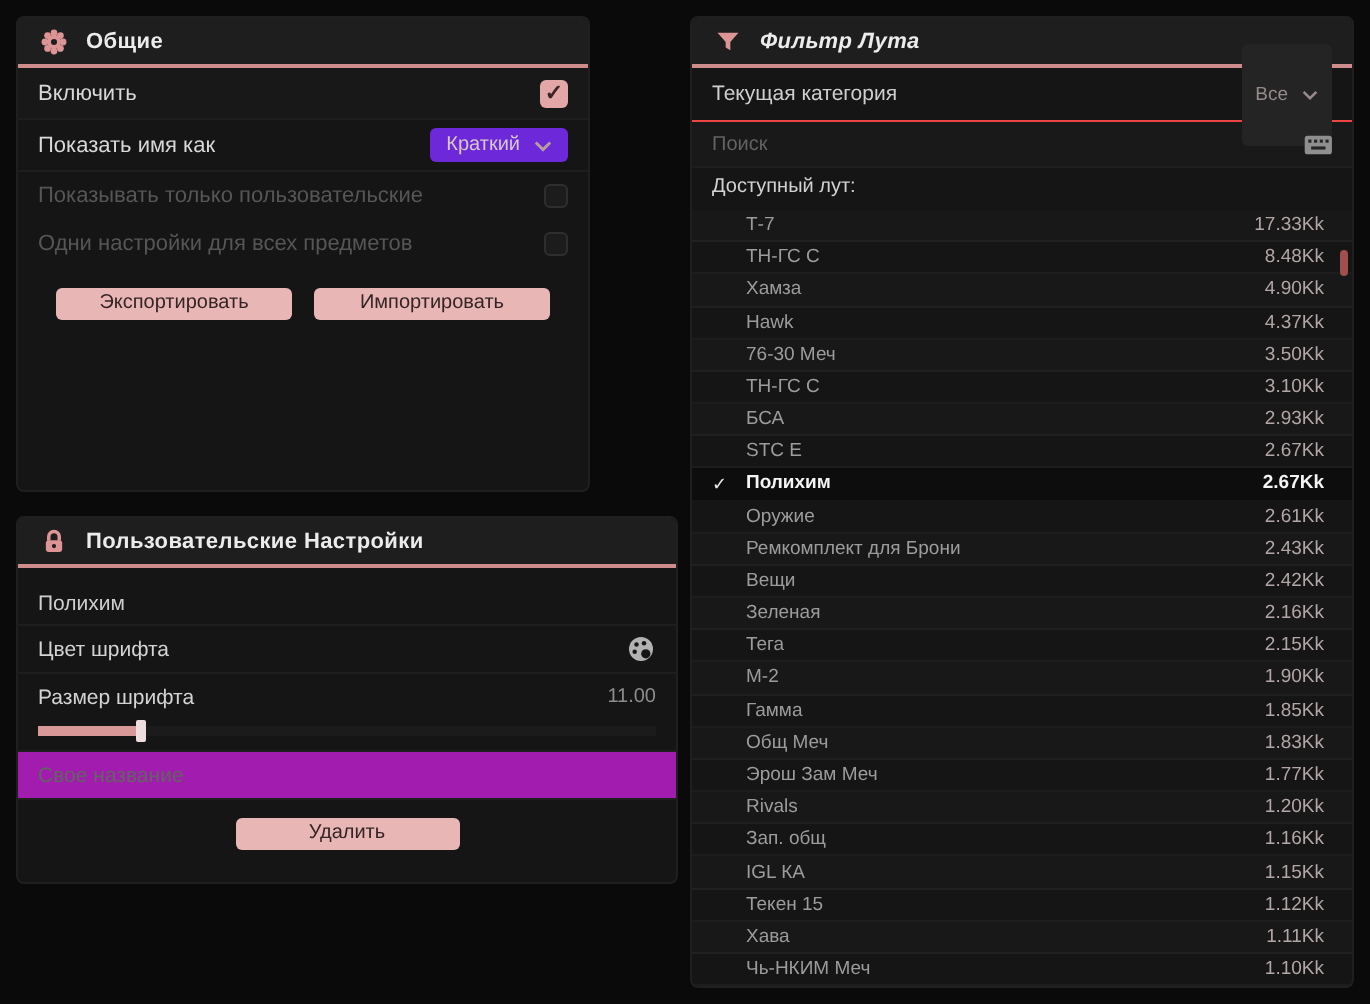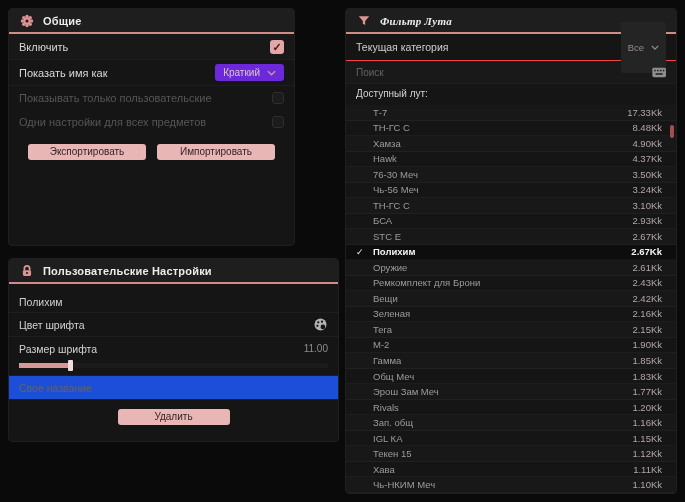--- a/index.html
+++ b/index.html
@@ -11,21 +11,21 @@
   .panel { position:absolute; background:#151515; border-radius:4px; overflow:hidden; border:1px solid #1f1f1f; }
   #panel-general { left:8px;  top:8px;   width:287px; height:238px; }
   #panel-custom  { left:8px;  top:258px; width:331px; height:184px; }
   #panel-filter  { left:345px; top:8px;  width:332px; height:486px; }
 
   .panel-header {
     height:25px; background:#1e1e1e; display:flex; align-items:center; gap:9px;
     padding:0 11px; border-bottom:2px solid #cf8c8c;
   }
   .panel-title { color:#ececec; font-size:11px; font-weight:bold; letter-spacing:.2px; }
-  .panel-title.italic { font-style:italic;font-family:Liberation Serif, serif; }
+  .panel-title.italic { font-style:italic; }
   .hicon { width:14px; height:14px; display:block; flex:0 0 auto; }
 
   
   .g-row {
     display:flex; align-items:center; justify-content:space-between;
     height:26px; padding:0 10px; border-bottom:1px solid #1e1e1e;
   }
   .g-row .lbl { color:#d8d8d8; font-size:11px; }
   .g-row.alt { background:#181818; }
   .g-row.dim  { height:24px; border-bottom:none; }
@@ -58,21 +58,21 @@
   .c-row {
     display:flex; align-items:center; justify-content:space-between;
     height:24px; padding:0 10px; border-top:1px solid #1e1e1e;
   }
   .c-row .lbl { color:#d3d3d3; font-size:10.5px; }
   .c-val { color:#8d8d8d; font-size:10px; }
   .c-slider-block { padding:3px 10px 7px 10px; border-bottom:1px solid #1e1e1e; }
   .slider-track { position:relative; width:100%; height:5px; background:#1b1b1b; border-radius:1px; cursor:pointer; }
   .slider-fill { width:17%; height:100%; background:#d89898; }
   .slider-handle { position:absolute; left:16%; top:-3px; width:5px; height:11px; background:#efdcdc; border-radius:1px; }
-  .c-input-row { height:24px; display:flex; align-items:center; padding:0 10px; border-bottom:1px solid #1e1e1e; background:#1d4ed8; }
+  .c-input-row { height:24px; display:flex; align-items:center; padding:0 10px; border-bottom:1px solid #1e1e1e; background:#a21caf; }
   .text-input {
     width:100%; background:transparent; border:none; outline:none;
     color:#c9c9c9; font-size:10.5px; font-family:"Liberation Sans",sans-serif;
   }
   .text-input::placeholder { color:#636363; }
   .del-row { display:flex; justify-content:center; padding-top:9px; }
   .btn.delete { width:112px; }
 
   
   .f-cat-row {
@@ -260,25 +260,20 @@
           <span class="name">Hawk</span>
           <span class="value">4.37Kk</span>
         </div>
         <div class="loot-row">
           <span class="check-cell"></span>
           <span class="name">76-30 Меч</span>
           <span class="value">3.50Kk</span>
         </div>
         <div class="loot-row">
           <span class="check-cell"></span>
-          <span class="name">Чь-56 Меч</span>
-          <span class="value">3.24Kk</span>
-        </div>
-        <div class="loot-row">
-          <span class="check-cell"></span>
           <span class="name">ТН-ГС С</span>
           <span class="value">3.10Kk</span>
         </div>
         <div class="loot-row">
           <span class="check-cell"></span>
           <span class="name">БСА</span>
           <span class="value">2.93Kk</span>
         </div>
         <div class="loot-row">
           <span class="check-cell"></span>

